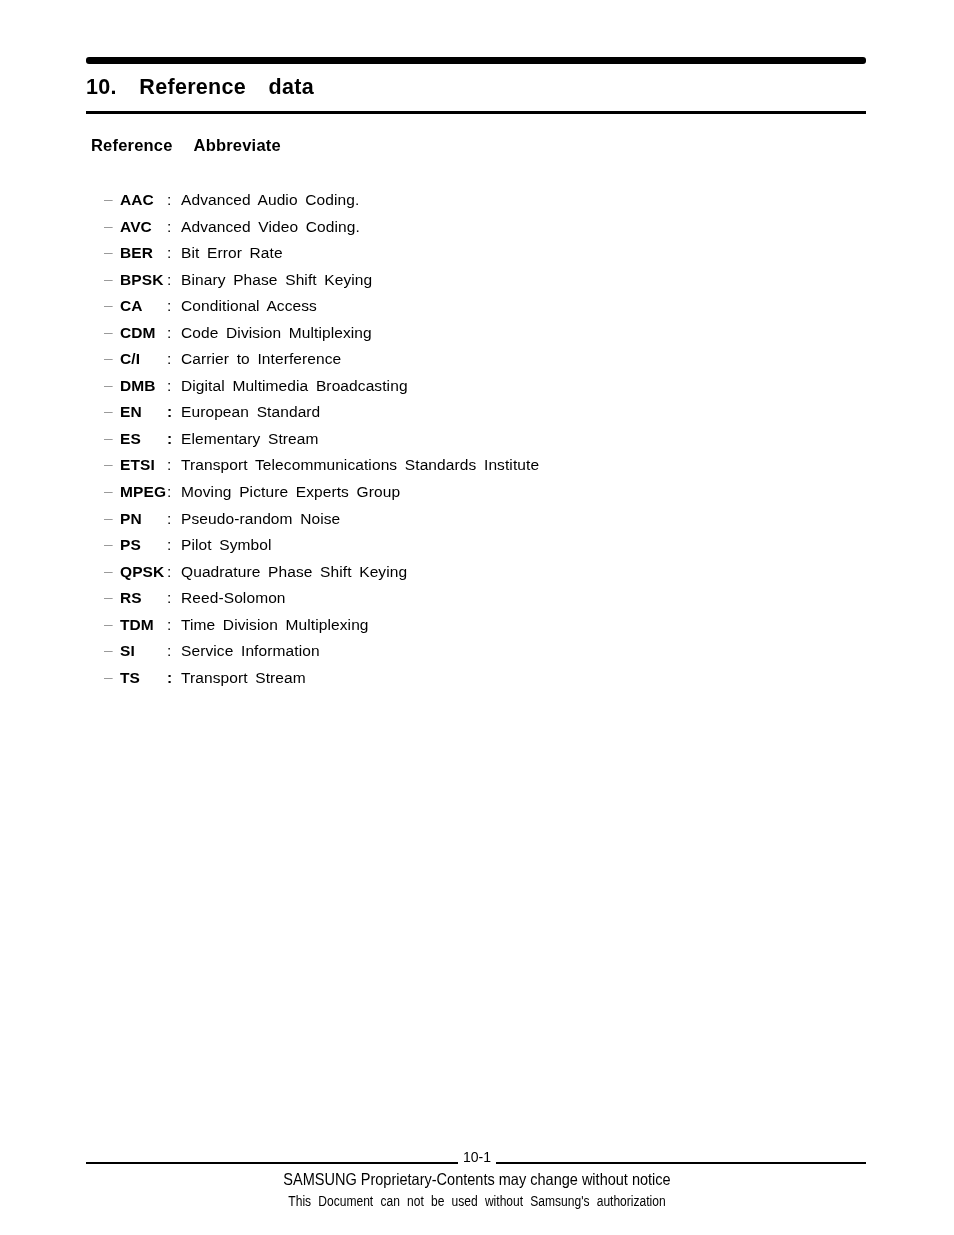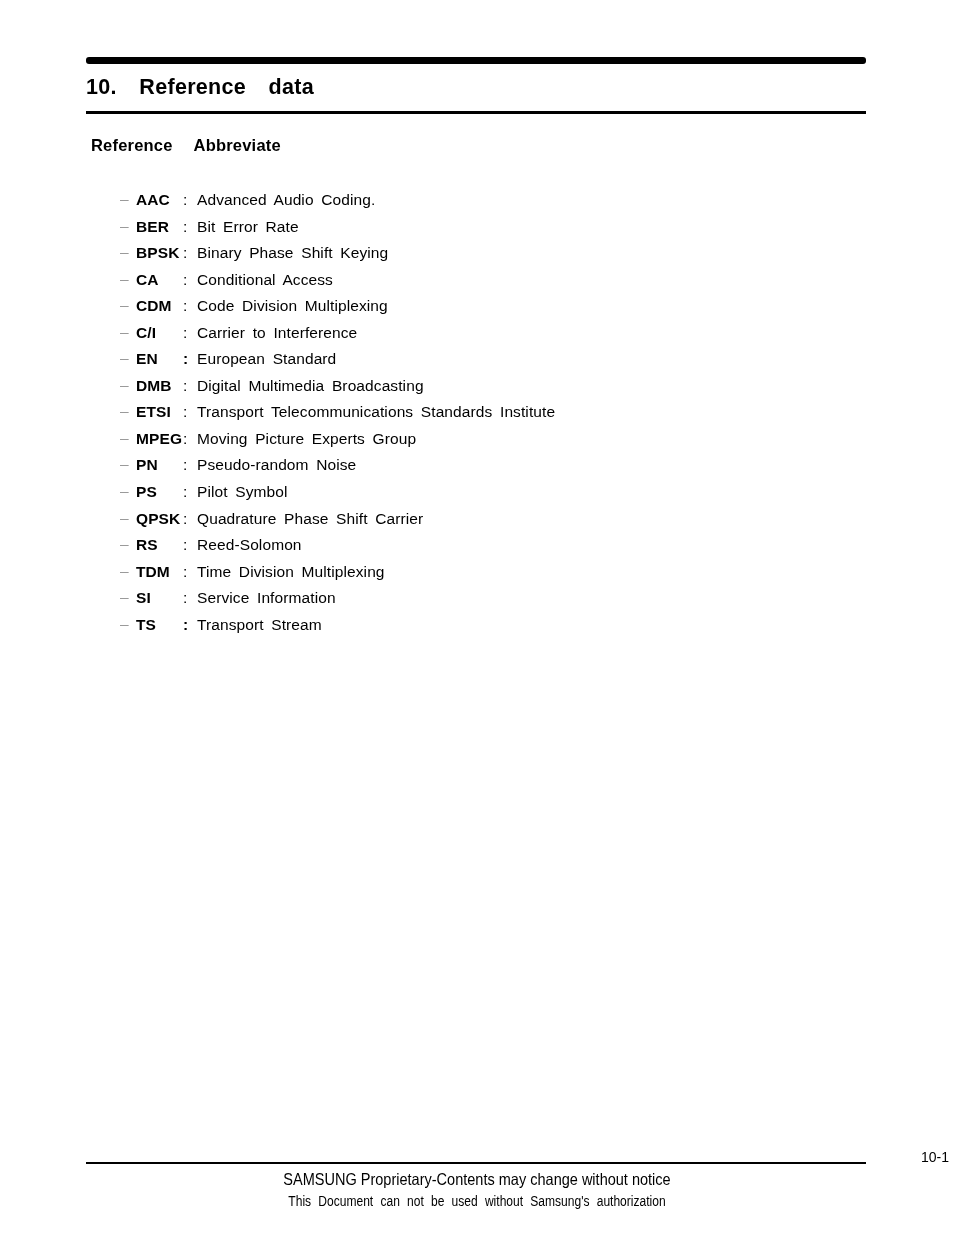--- a/index.html
+++ b/index.html
@@ -63,21 +63,21 @@
     font-weight: bold;
     letter-spacing: 0.2px;
     word-spacing: 6px;
     white-space: pre;
     line-height: 24px;
   }
 
   
   .abbr-list {
     position: absolute;
-    left: 120px;
+    left: 104px;
     top: 186px;
     width: 760px;
   }
 
   .abbr-item {
     height: 26.55px;
     line-height: 26.55px;
     white-space: nowrap;
     font-size: 15.5px;
   }
@@ -128,21 +128,21 @@
     width: 780px;
     height: 2px;
     background: #000000;
   }
 
   .page-number {
     position: absolute;
     left: 0;
     top: 0px;
     width: 954px;
-    text-align: right;
+    text-align: center;
     font-family: "Liberation Sans", sans-serif;
     font-size: 14px;
     line-height: 18px;
     background: transparent;
   }
   .page-number span {
     background: #ffffff;
     padding: 0 5px;
   }
 
@@ -181,32 +181,34 @@
   <div class="rule-thick"></div>
 
   <div class="chapter-title">10.  Reference  data</div>
 
   <div class="rule-thin"></div>
 
   <div class="section-heading">Reference  Abbreviate</div>
 
   <div class="abbr-list">
       <div class="abbr-item"><span class="bullet-dash">–</span><span class="abbr-term">AAC</span><span class="abbr-sep">:</span><span class="abbr-def">Advanced  Audio  Coding.</span></div>
+      <div class="abbr-item"><span class="bullet-dash">–</span><span class="abbr-term">AVC</span><span class="abbr-sep">:</span><span class="abbr-def">Advanced  Video  Coding.</span></div>
       <div class="abbr-item"><span class="bullet-dash">–</span><span class="abbr-term">BER</span><span class="abbr-sep">:</span><span class="abbr-def">Bit  Error  Rate</span></div>
       <div class="abbr-item"><span class="bullet-dash">–</span><span class="abbr-term">BPSK</span><span class="abbr-sep">:</span><span class="abbr-def">Binary  Phase  Shift  Keying</span></div>
       <div class="abbr-item"><span class="bullet-dash">–</span><span class="abbr-term">CA</span><span class="abbr-sep">:</span><span class="abbr-def">Conditional  Access</span></div>
       <div class="abbr-item"><span class="bullet-dash">–</span><span class="abbr-term">CDM</span><span class="abbr-sep">:</span><span class="abbr-def">Code  Division  Multiplexing</span></div>
       <div class="abbr-item"><span class="bullet-dash">–</span><span class="abbr-term">C/I</span><span class="abbr-sep">:</span><span class="abbr-def">Carrier  to  Interference</span></div>
+      <div class="abbr-item"><span class="bullet-dash">–</span><span class="abbr-term">DMB</span><span class="abbr-sep">:</span><span class="abbr-def">Digital  Multimedia  Broadcasting</span></div>
       <div class="abbr-item"><span class="bullet-dash">–</span><span class="abbr-term">EN</span><span class="abbr-sep bold-sep">:</span><span class="abbr-def">European  Standard</span></div>
-      <div class="abbr-item"><span class="bullet-dash">–</span><span class="abbr-term">DMB</span><span class="abbr-sep">:</span><span class="abbr-def">Digital  Multimedia  Broadcasting</span></div>
+      <div class="abbr-item"><span class="bullet-dash">–</span><span class="abbr-term">ES</span><span class="abbr-sep bold-sep">:</span><span class="abbr-def">Elementary  Stream</span></div>
       <div class="abbr-item"><span class="bullet-dash">–</span><span class="abbr-term">ETSI</span><span class="abbr-sep">:</span><span class="abbr-def">Transport  Telecommunications  Standards  Institute</span></div>
       <div class="abbr-item"><span class="bullet-dash">–</span><span class="abbr-term">MPEG</span><span class="abbr-sep">:</span><span class="abbr-def">Moving  Picture  Experts  Group</span></div>
       <div class="abbr-item"><span class="bullet-dash">–</span><span class="abbr-term">PN</span><span class="abbr-sep">:</span><span class="abbr-def">Pseudo-random  Noise</span></div>
       <div class="abbr-item"><span class="bullet-dash">–</span><span class="abbr-term">PS</span><span class="abbr-sep">:</span><span class="abbr-def">Pilot  Symbol</span></div>
-      <div class="abbr-item"><span class="bullet-dash">–</span><span class="abbr-term">QPSK</span><span class="abbr-sep">:</span><span class="abbr-def">Quadrature  Phase  Shift  Carrier</span></div>
+      <div class="abbr-item"><span class="bullet-dash">–</span><span class="abbr-term">QPSK</span><span class="abbr-sep">:</span><span class="abbr-def">Quadrature  Phase  Shift  Keying</span></div>
       <div class="abbr-item"><span class="bullet-dash">–</span><span class="abbr-term">RS</span><span class="abbr-sep">:</span><span class="abbr-def">Reed-Solomon</span></div>
       <div class="abbr-item"><span class="bullet-dash">–</span><span class="abbr-term">TDM</span><span class="abbr-sep">:</span><span class="abbr-def">Time  Division  Multiplexing</span></div>
       <div class="abbr-item"><span class="bullet-dash">–</span><span class="abbr-term">SI</span><span class="abbr-sep">:</span><span class="abbr-def">Service  Information</span></div>
       <div class="abbr-item"><span class="bullet-dash">–</span><span class="abbr-term">TS</span><span class="abbr-sep bold-sep">:</span><span class="abbr-def">Transport  Stream</span></div>
     </div>
 
   <div class="footer">
     <div class="footer-rule"></div>
     <div class="page-number"><span>10-1</span></div>
     <div class="footer-line1">SAMSUNG Proprietary-Contents may change without notice</div>

